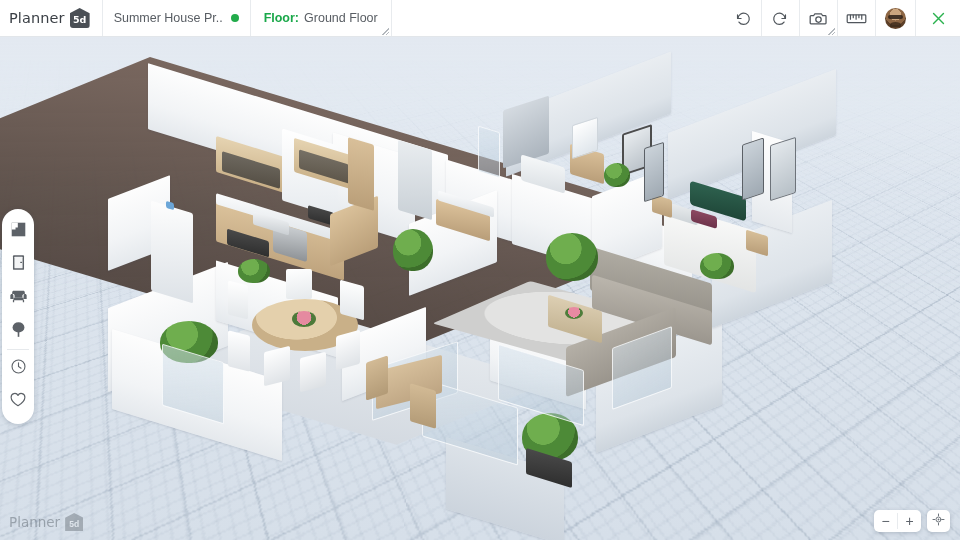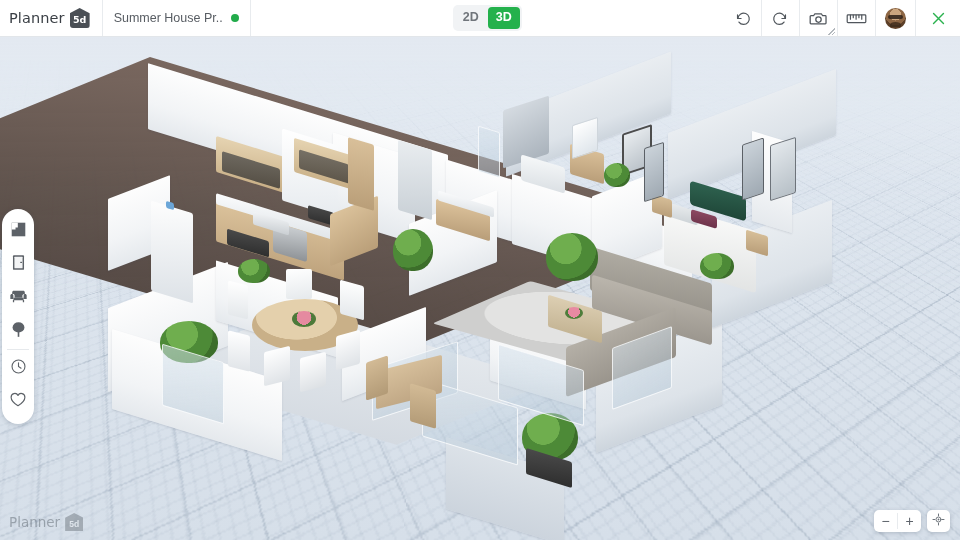--- a/index.html
+++ b/index.html
@@ -248,29 +248,28 @@
       <span id="logo-badge">
         <span>5d</span>
       </span>
     </div>
 
     <div class="hdr-cell hdr-div" id="project-cell">
       <span id="project-name">Summer House Pr...</span>
       <span id="project-dot"></span>
     </div>
 
+    <div class="hdr-cell hdr-div" id="floor-cell">
+      <span id="floor-label">Floor:</span>
+      <span id="floor-value">Ground Floor</span>
+      <span class="resize-grip"></span>
+    </div>
 
     <div id="hdr-spacer-1"></div>
 
-    <div class="hdr-cell" id="view-toggle-cell">
-      <div id="view-toggle">
-        <div class="view-btn">2D</div>
-        <div class="view-btn active">3D</div>
-      </div>
-    </div>
 
     <div id="hdr-spacer-2"></div>
 
     <div class="hdr-cell hdr-div icon-btn">
       <span>
         <svg width="17" height="17" viewBox="0 0 24 24" fill="none" stroke="#50565c" stroke-width="1.7" stroke-linecap="round" stroke-linejoin="round">
           <path d="M5 7v5h5"></path>
             <path d="M5.6 11.5A8 8 0 1 1 7 17"></path>
         </svg>
       </span>

